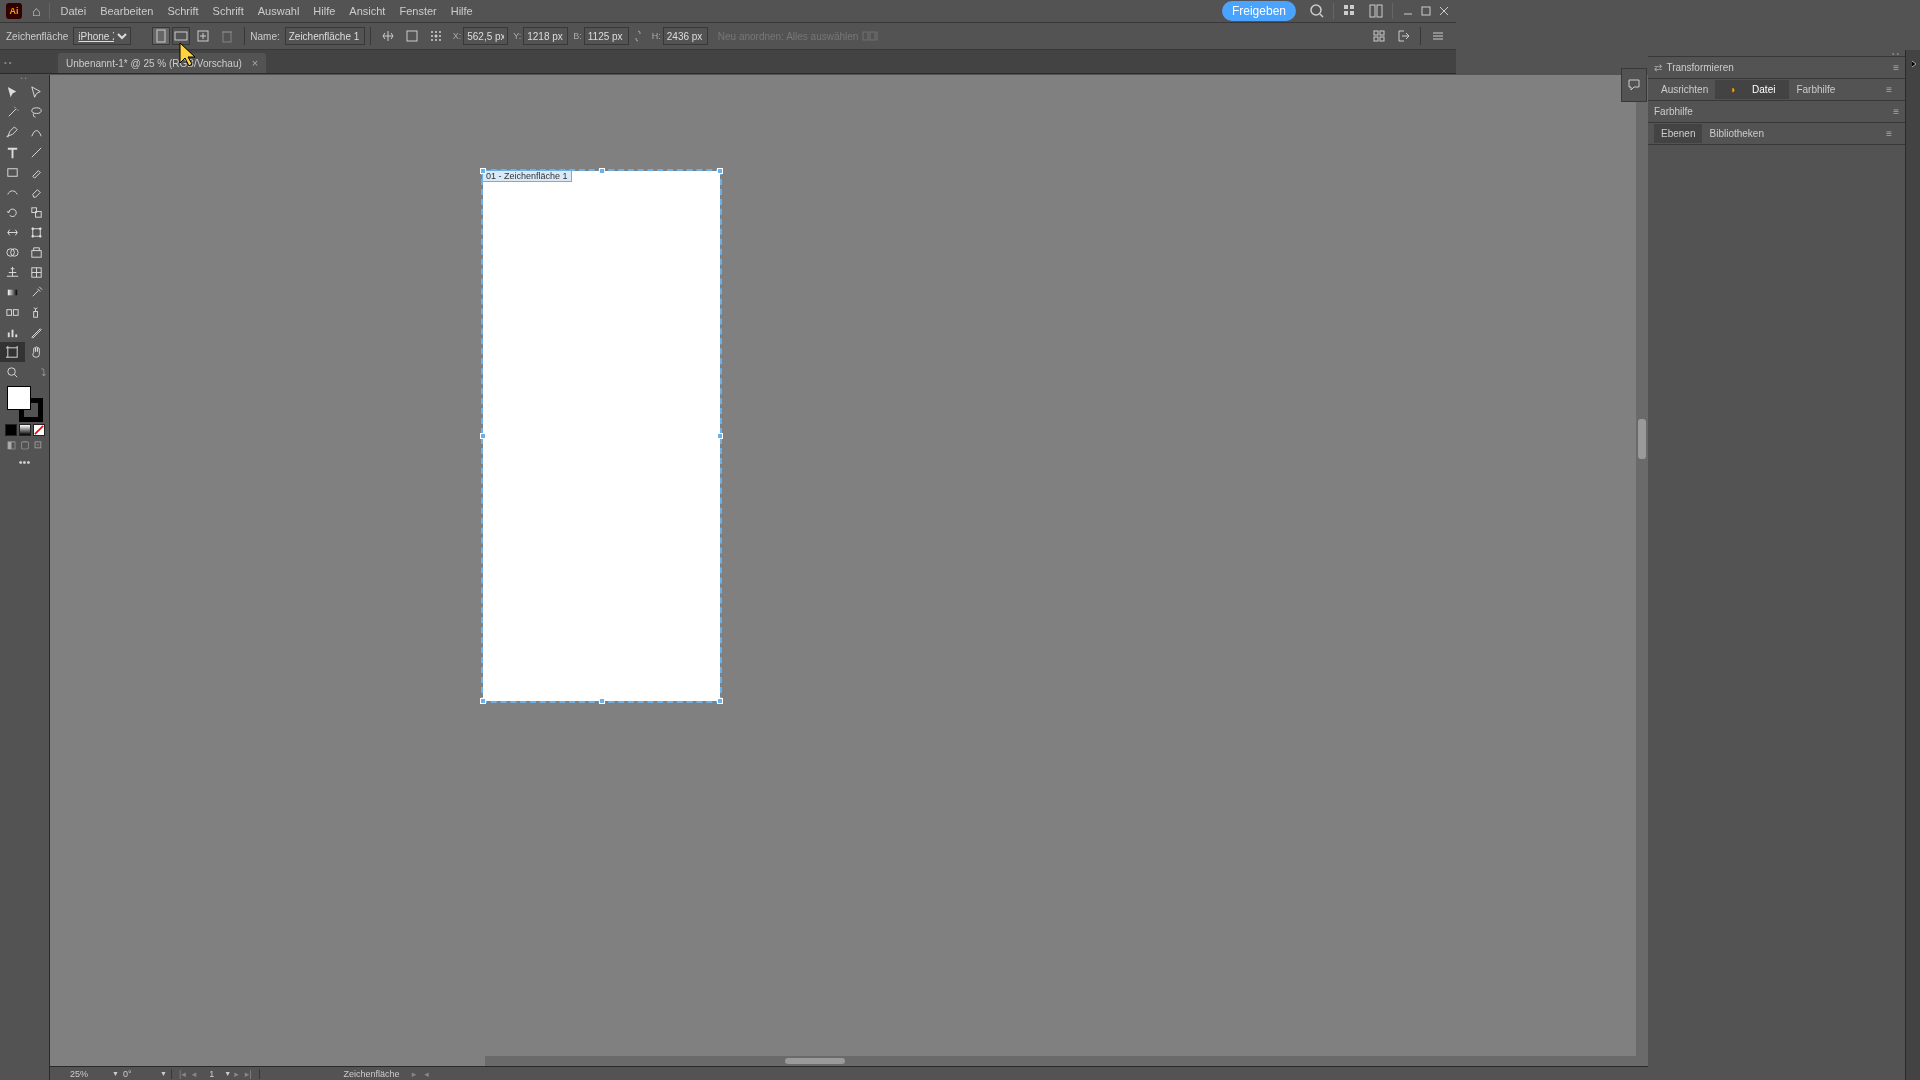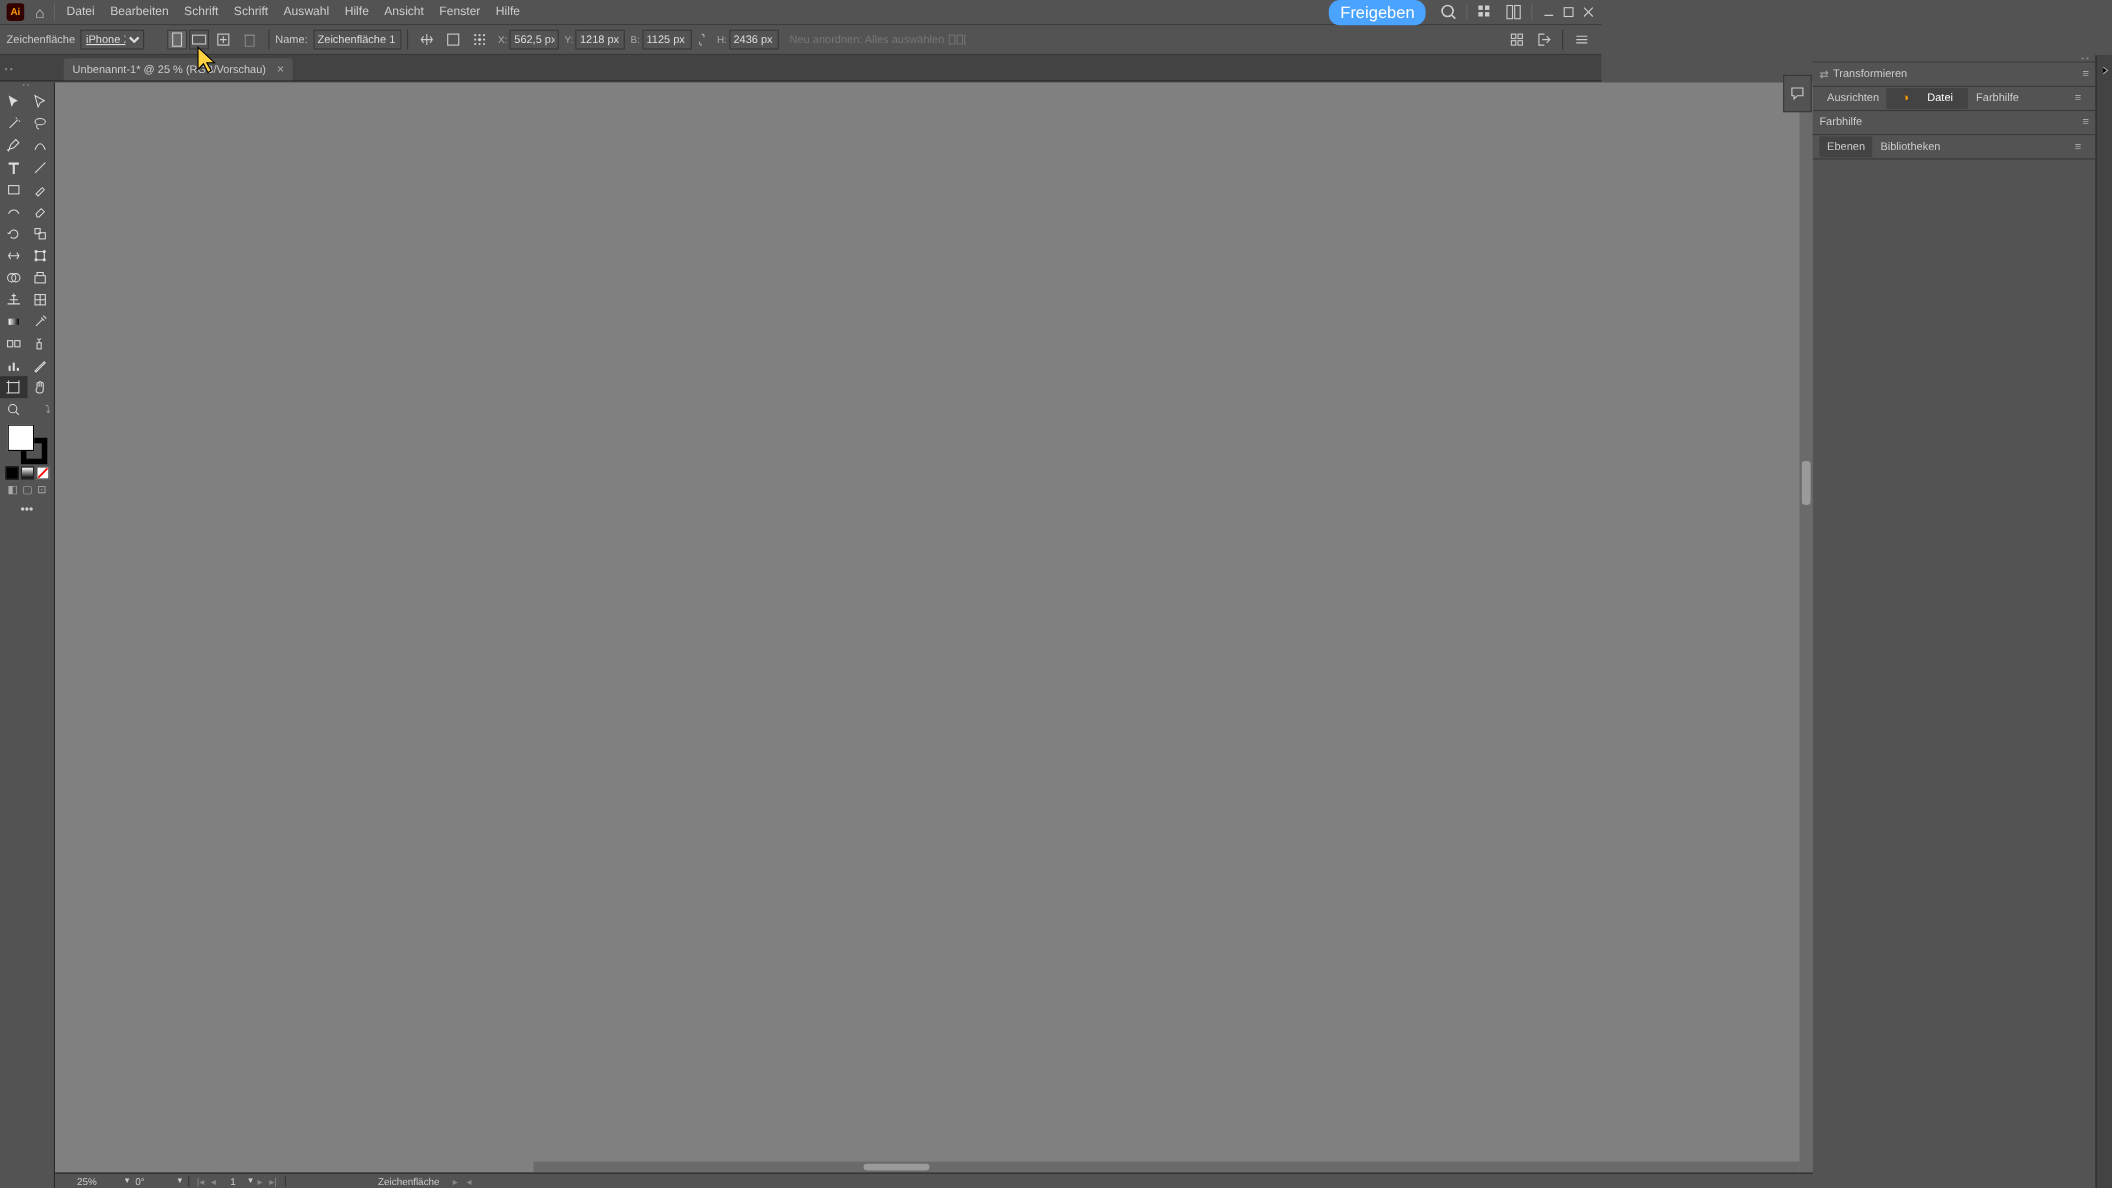--- a/index.html
+++ b/index.html
@@ -4,21 +4,21 @@
 <style>
 * { margin: 0; padding: 0; box-sizing: border-box; font-family: -apple-system, "Segoe UI", Tahoma, sans-serif; user-select: none; }
 body { width: 1456px; height: 816px; background: #535353; overflow: hidden; font-size: 11px; color: #ccc; }
 
 
 .menubar { height: 23px; background: #535353; display: flex; align-items: center; padding: 0 6px; border-bottom: 1px solid #383838; }
 .menubar .ai-logo { width: 16px; height: 16px; background: #330000; color: #ff9a00; display: flex; align-items: center; justify-content: center; border-radius: 3px; font-size: 9px; font-weight: bold; margin-right: 4px; }
 .menubar .home-icon { color: #ccc; font-size: 14px; margin: 0 6px; cursor: pointer; }
 .menubar .menu-item { padding: 3px 7px; cursor: pointer; font-size: 11px; }
 .menubar .spacer { flex: 1; }
-.menubar .freigeben { background: #4aa3ff; color: #fff; padding: 3px 10px; border-radius: 10px; margin-right: 8px; cursor: pointer; font-size: 15px; }
+.menubar .freigeben { background: #4aa3ff; color: #fff; padding: 3px 10px; border-radius: 10px; margin-right: 8px; cursor: pointer; font-size: 12px; }
 .menubar .right-icon { width: 16px; height: 16px; margin: 0 5px; cursor: pointer; display: flex; align-items: center; justify-content: center; }
 .menubar .sep { width: 1px; height: 16px; background: #666; margin: 0 3px; }
 .windowctl { width: 12px; height: 12px; margin-left: 6px; cursor: pointer; }
 
 
 .controlbar { height: 27px; background: #535353; display: flex; align-items: center; padding: 0 6px; border-bottom: 1px solid #383838; font-size: 10px; }
 .controlbar .lbl { margin-right: 5px; color: #ccc; }
 .controlbar select, .controlbar input { background: #535353; color: #ddd; border: 1px solid #383838; font-size: 10px; height: 18px; }
 .controlbar input { padding: 0 3px; }
 .controlbar .preset-sel { width: 58px; margin-right: 20px; text-decoration: underline; }
@@ -474,20 +474,31 @@
   </div>
   <div class="ext-icons">
     <span>◧</span>
     <span>▢</span>
     <span>⊡</span>
   </div>
   <div style="text-align:center;margin-top:6px">•••</div>
 </div>
 
 <div class="canvas-wrap">
+  <div class="artboard">
+    <div class="ab-label">01 - Zeichenfläche 1</div>
+    <div class="handle tl"></div>
+    <div class="handle tm"></div>
+    <div class="handle tr"></div>
+    <div class="handle ml"></div>
+    <div class="handle mr"></div>
+    <div class="handle bl"></div>
+    <div class="handle bm"></div>
+    <div class="handle br"></div>
+  </div>
   <div class="vscroll">
       <div class="thumb"></div>
     </div>
   <div class="hscroll-canvas">
       <div class="thumb"></div>
     </div>
 </div>
 
 <div class="comment-icon">
   <svg width="16" height="16" fill="none" stroke="#ccc">

